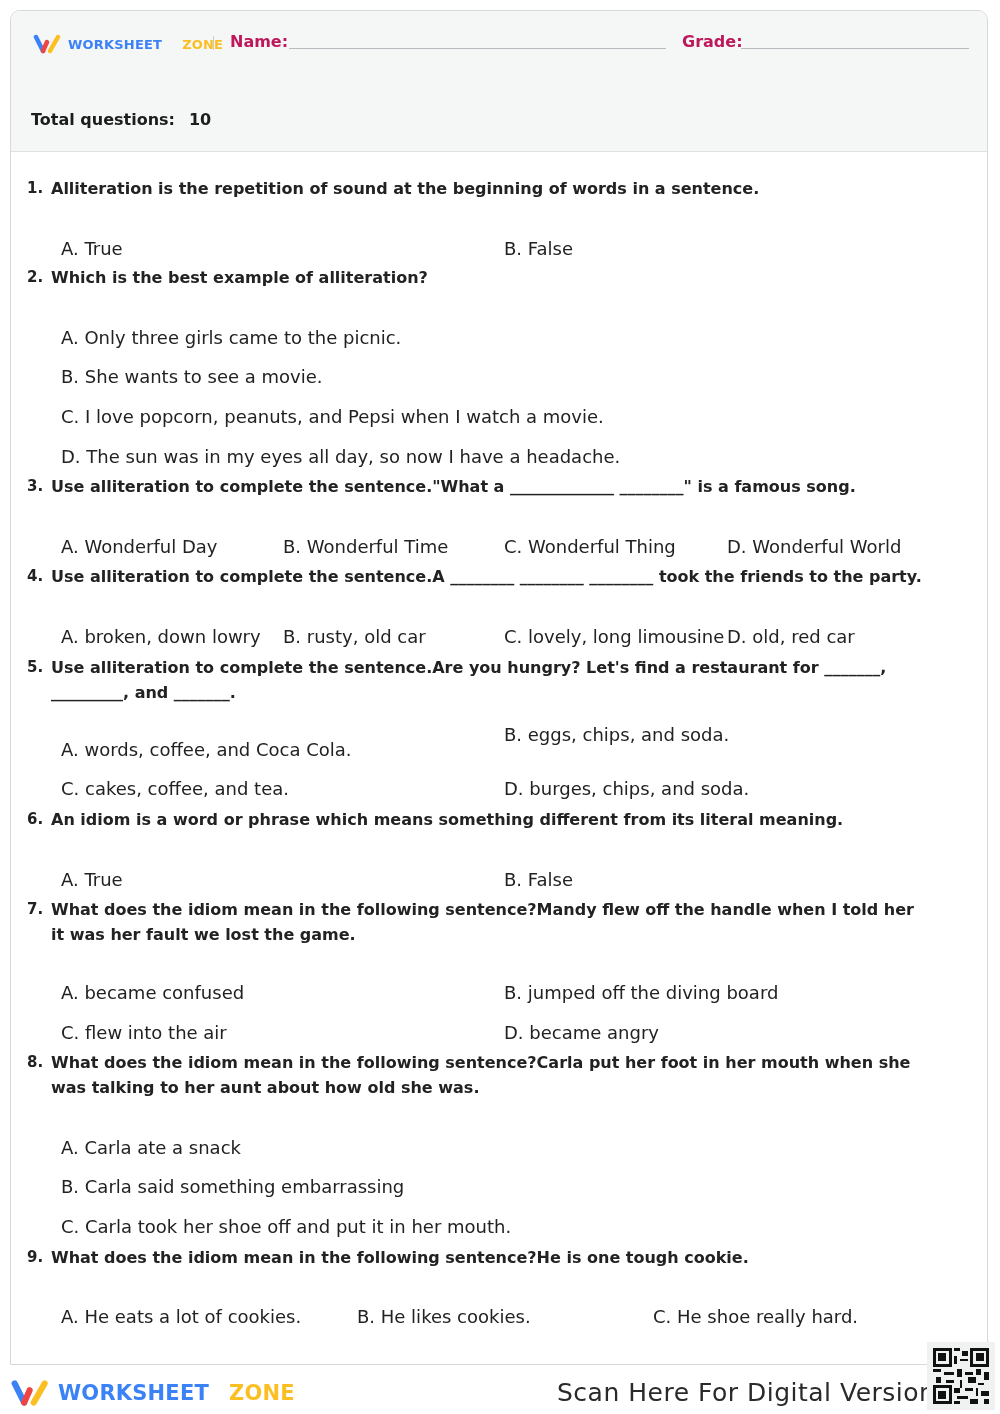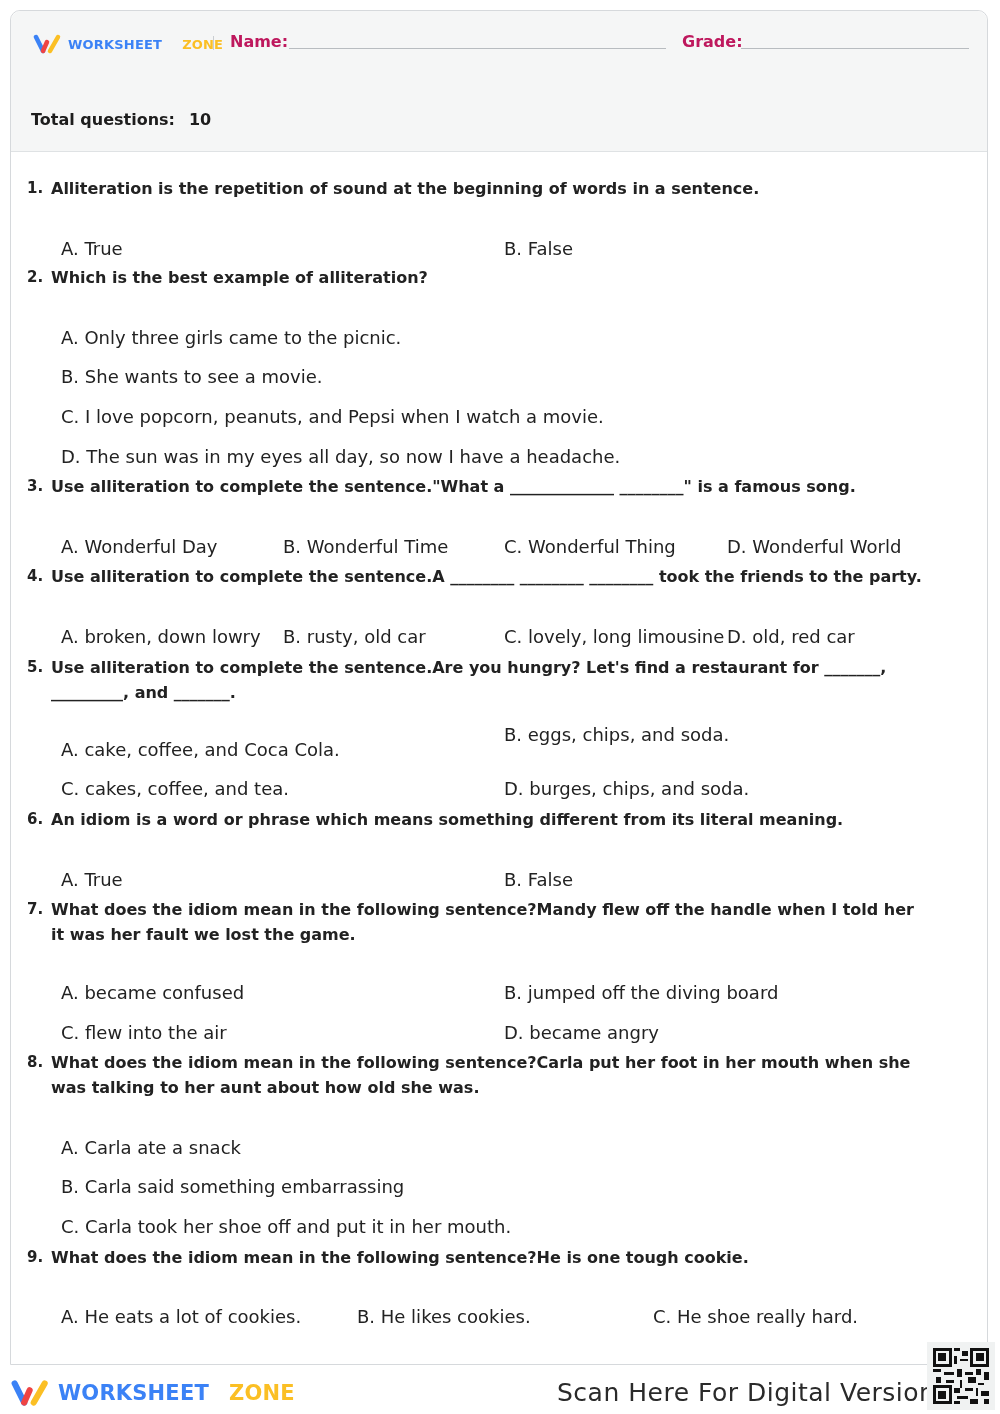--- a/index.html
+++ b/index.html
@@ -87,21 +87,21 @@
 </div>
 <span class="opt" style="left:61px; top:607px">A. broken, down lowry</span>
 <span class="opt" style="left:283px; top:607px">B. rusty, old car</span>
 <span class="opt" style="left:504px; top:607px">C. lovely, long limousine</span>
 <span class="opt" style="left:727px; top:607px">D. old, red car</span>
 
 <div class="q" style="top:655px">
   <span class="qnum">5.</span>
   <span class="qtext">Use alliteration to complete the sentence.Are you hungry? Let's find a restaurant for _______, _________, and _______.</span>
 </div>
-<span class="opt" style="left:61px; top:720px">A. cake, coffee, and Coca Cola.</span>
+<span class="opt" style="left:61px; top:720px">A. words, coffee, and Coca Cola.</span>
 <span class="opt" style="left:504px; top:705px">B. eggs, chips, and soda.</span>
 <span class="opt" style="left:61px; top:759px">C. cakes, coffee, and tea.</span>
 <span class="opt" style="left:504px; top:759px">D. burges, chips, and soda.</span>
 
 <div class="q" style="top:807px">
   <span class="qnum">6.</span>
   <span class="qtext">An idiom is a word or phrase which means something different from its literal meaning.</span>
 </div>
 <span class="opt" style="left:61px; top:850px">A. True</span>
 <span class="opt" style="left:504px; top:850px">B. False</span>

